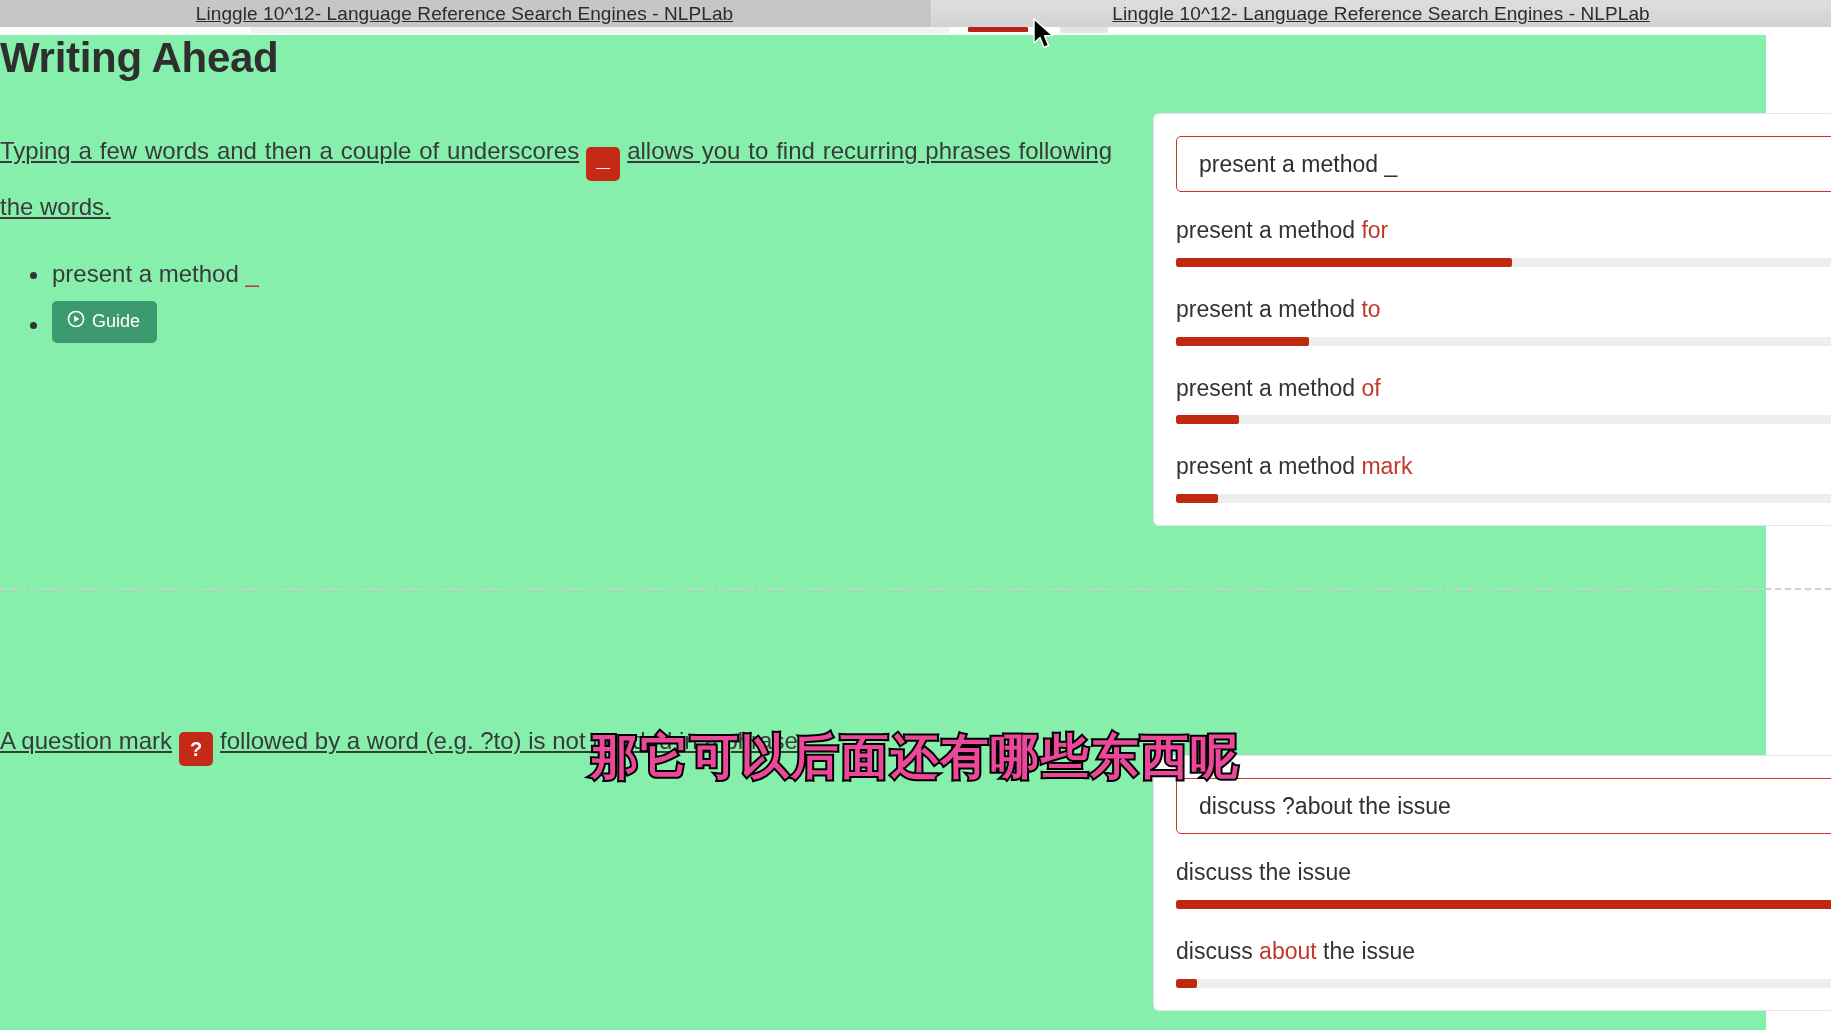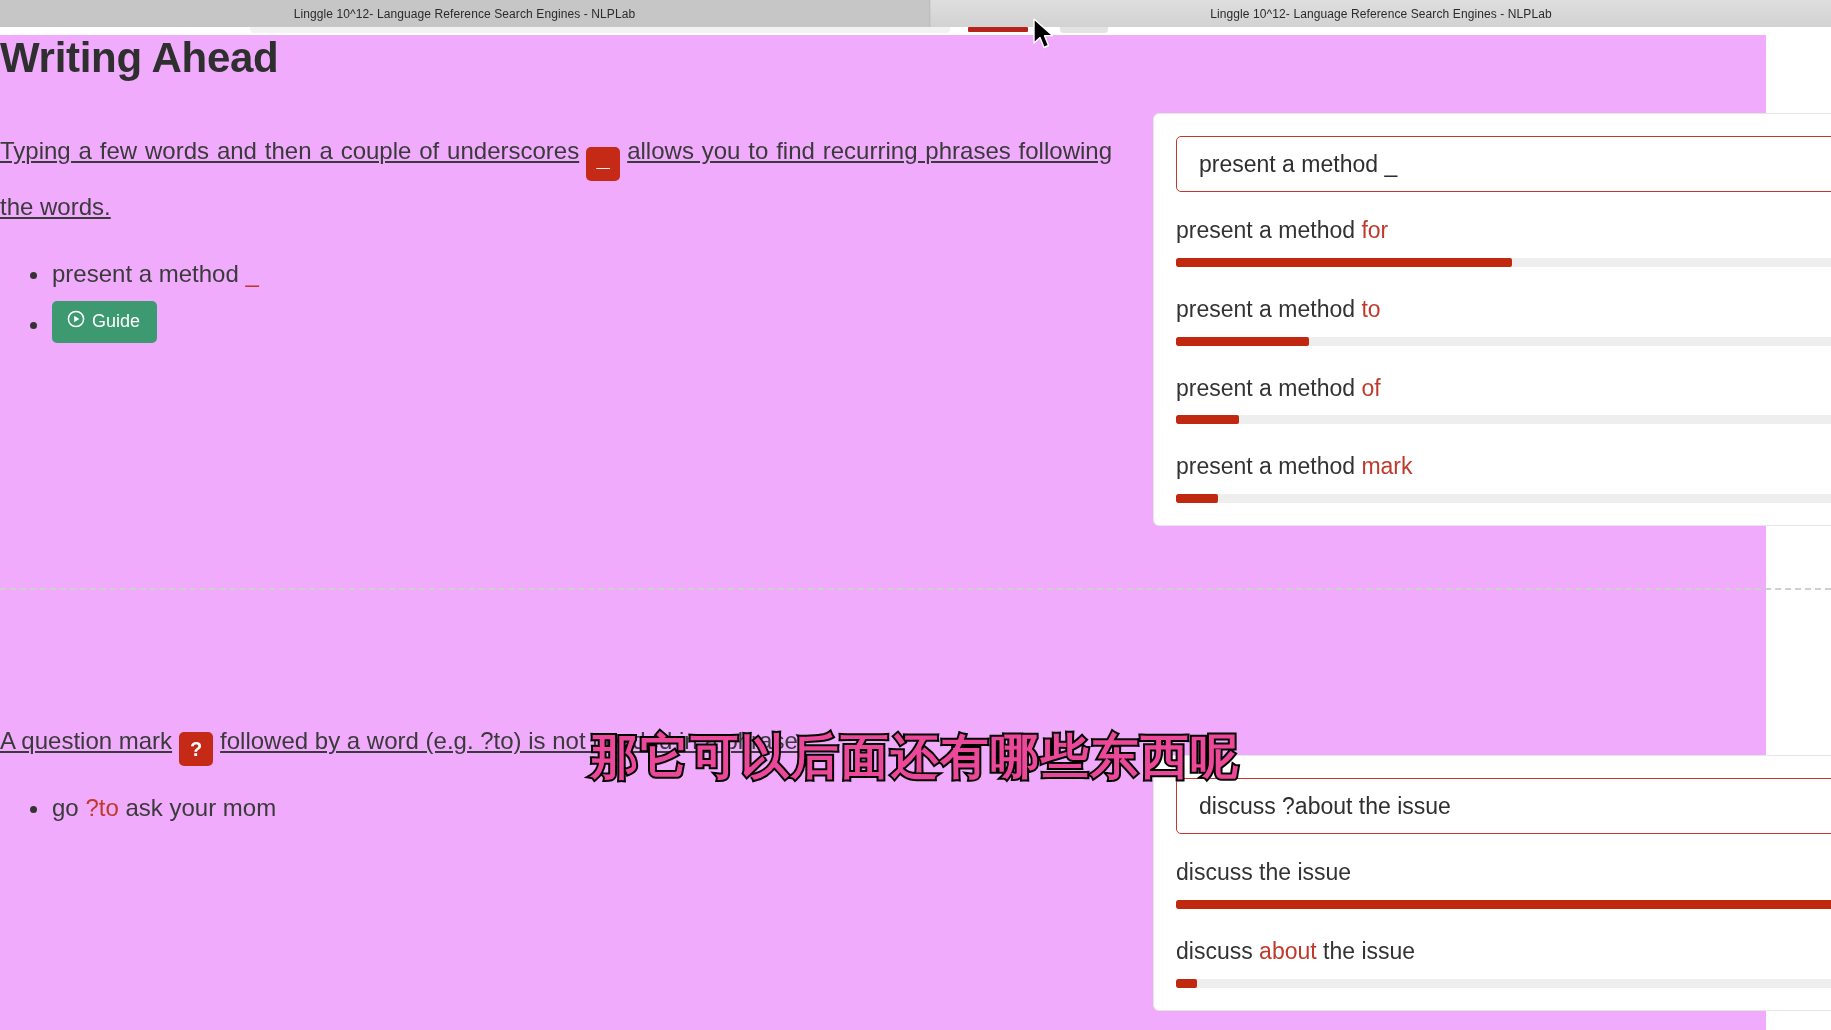--- a/index.html
+++ b/index.html
@@ -47,24 +47,25 @@
     width: 930px;
     background: #c6c6c6;
     border-right: 1px solid #bdbdbd;
   }
   .tab-b {
     left: 931px;
     width: 900px;
     background: linear-gradient(#dedede, #d2d2d2);
   }
   .tab-title {
-    font-size: 12px;
+    font-size: 19px;
     color: #2b2b2b;
     white-space: nowrap;
     letter-spacing: 0.1px;
+    text-decoration: underline;
   }
   .tab-close {
     position: absolute;
     left: 927px;
     top: 3px;
     width: 22px;
     height: 22px;
     display: flex;
     align-items: center;
     justify-content: center;
@@ -98,21 +99,21 @@
   }
   .notch-1 { left: 1060px; width: 48px; }
   .notch-2 { left: 250px; width: 700px; background: #f2f2f2; }
 
   
   .page {
     position: absolute;
     top: 35px; left: 0;
     width: 1766px;
     height: 995px;
-    background: #f0abfc;
+    background: #86efac;
   }
 
   .section {
     position: absolute;
     left: 0;
     width: 1831px;
   }
   .sec-1 { top: 0; }
   .sec-2 { top: 636px; }
 
@@ -402,25 +403,20 @@
     </div>
 
     <div class="section sec-2">
 
       <div class="left-col" style="top:0;">
 
         <p class="lead" style="margin-top:44px;">
           <span>A question mark</span><span class="chip">?</span><span>followed by a word (e.g. ?to) is not needed in a phrase.</span>
         </p>
 
-        <ul class="bullets">
-          <li>
-            <span>go </span><span class="red">?to</span><span> ask your mom</span>
-          </li>
-        </ul>
       </div>
 
       <div class="panel" style="top:84px;">
         <div class="search-box" placeholder="Enter your query">discuss ?about the issue</div>
 
         <div class="results">
 
           <div class="result">
             <div class="result-text"><span>discuss </span><span class="red"></span><span>the issue</span></div>
             <div class="bar-track">

